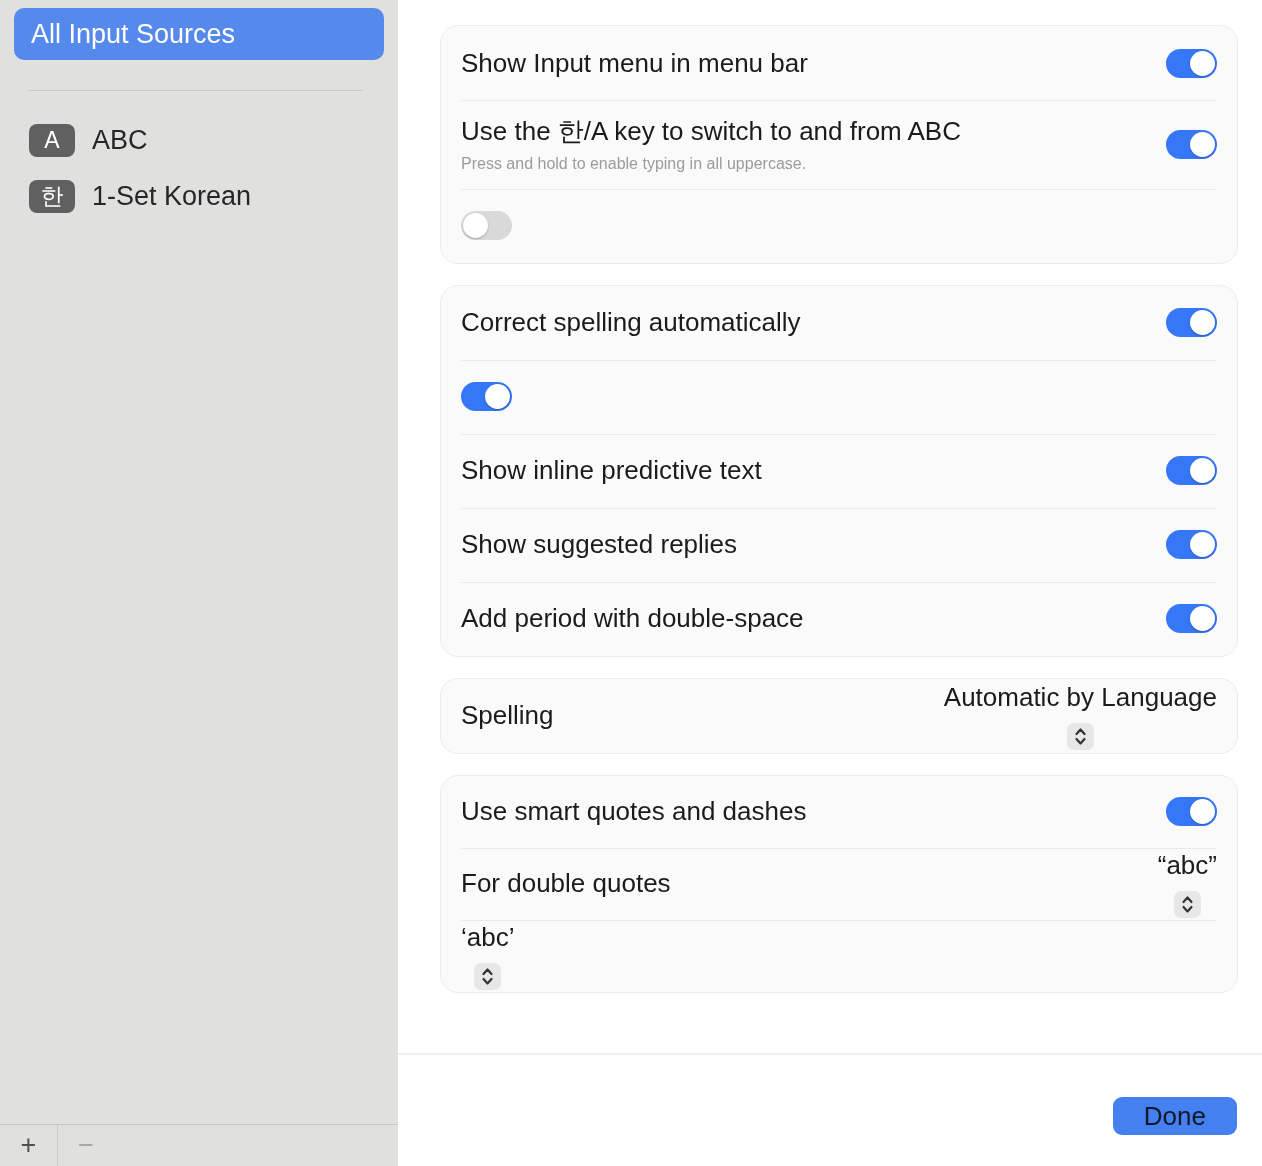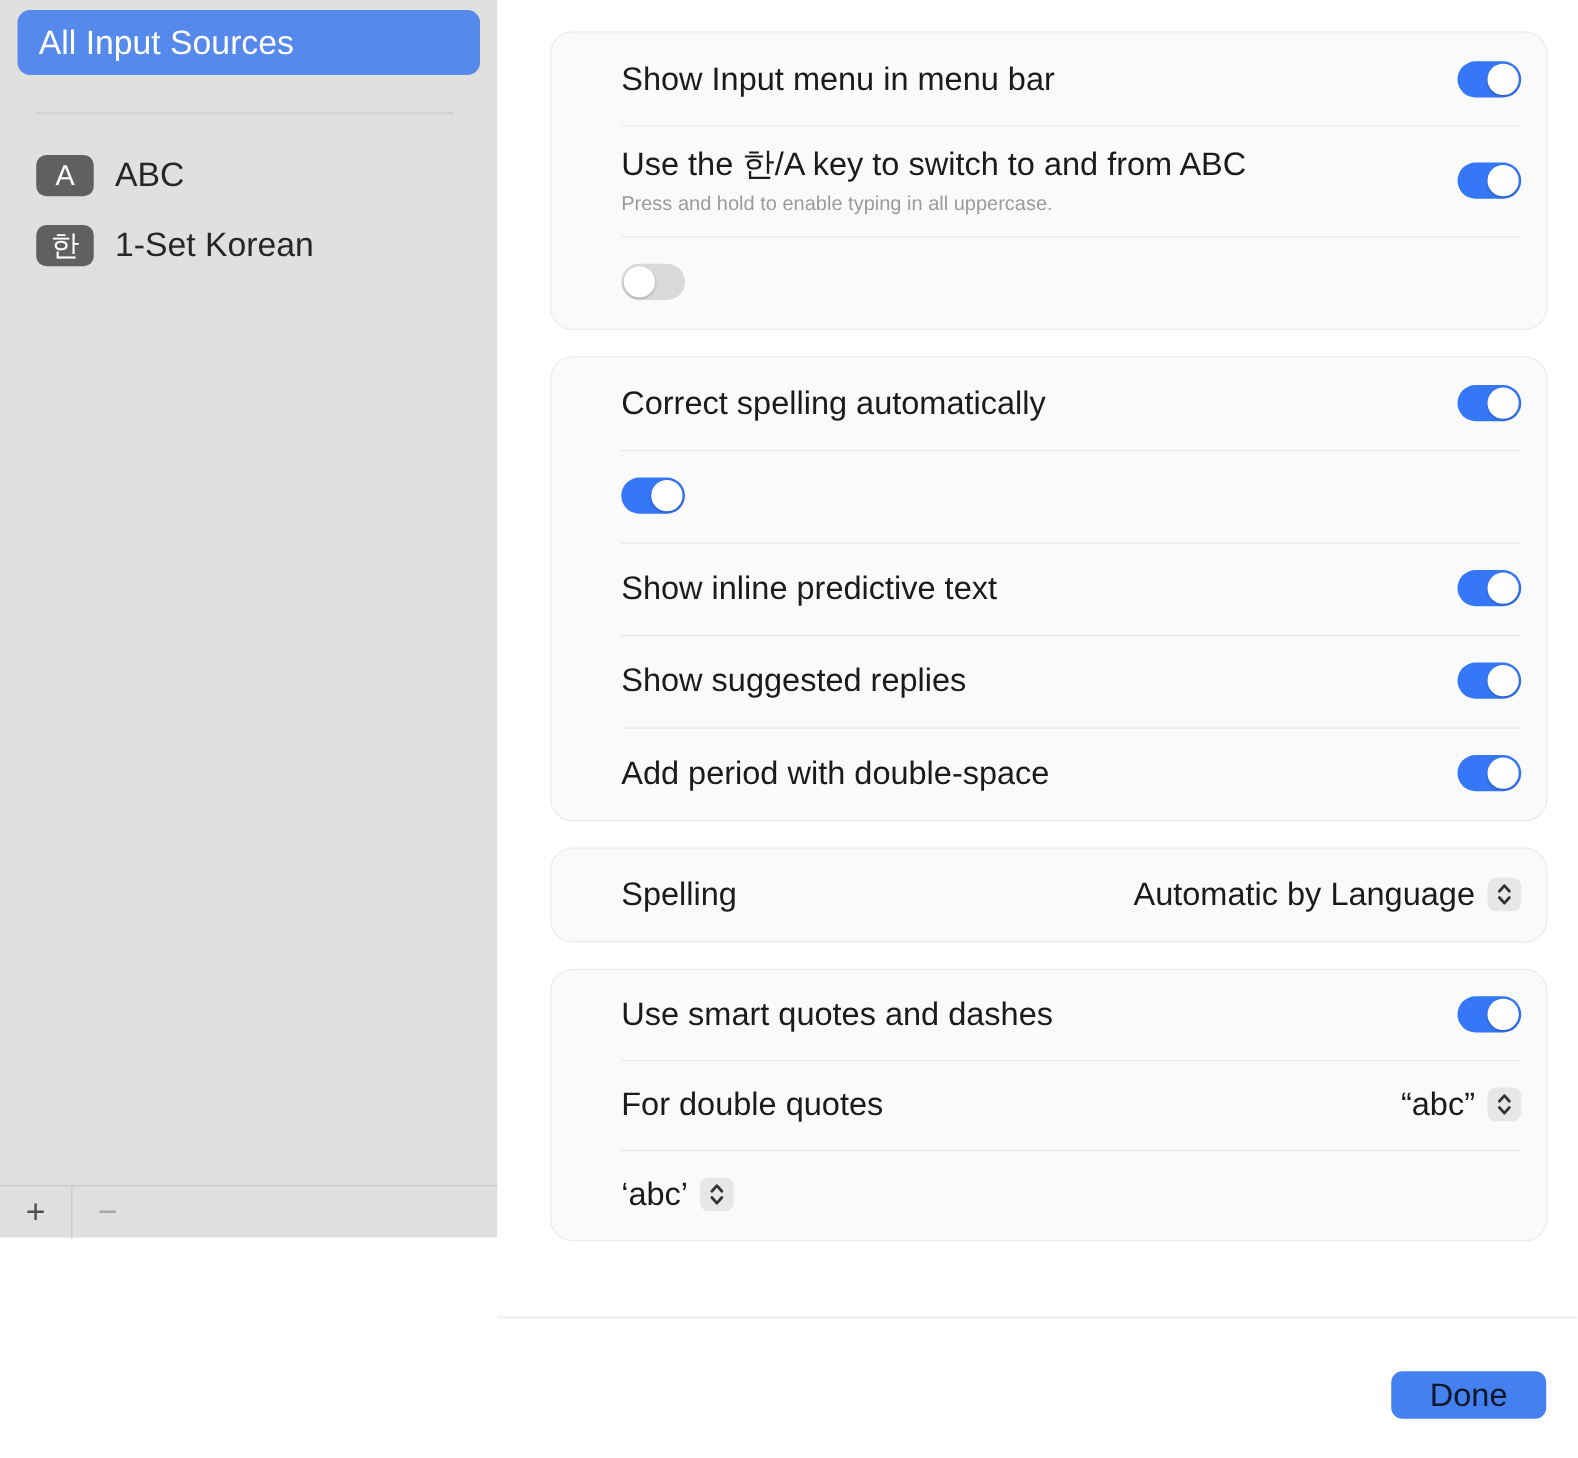--- a/index.html
+++ b/index.html
@@ -9,21 +9,21 @@
     background:#ffffff;
     display:flex;
     overflow:hidden;
     color:#1b1b1d;
   }
 
   
   .sidebar {
     width:398px; flex-shrink:0; position:relative;
     background:#e0e0df;
-    height:990px;
+    height:1166px;
   }
   .selected-row {
     margin:8px 14px 0 14px;
     height:52px;
     background:#5689ec;
     border-radius:10px;
     display:flex; align-items:center;
     padding:0 17px;
     color:#ffffff;
     font-size:27px;
@@ -70,21 +70,20 @@
     flex:1; position:relative;
     background:#ffffff;
     padding:25px 24px 0 42px;
     height:1166px;
   }
   .card {
     background:#fafafa;
     border:1px solid #ececec;
     border-radius:18px;
     margin-bottom:21px;
-    padding-left:36px;
   }
   .row {
     display:flex; align-items:center;
     min-height:74px;
     padding:0 20px;
     position:relative;
   }
   .row.short { min-height:72px; }
   .row + .row::before {
     content:""; position:absolute; top:0; left:20px; right:20px;
@@ -106,20 +105,21 @@
     width:25px; height:25px; border-radius:50%;
     background:#ffffff;
     box-shadow:0 1px 2px rgba(0,0,0,0.25);
   }
   .toggle.on .knob { left:24px; }
 
   
   .select-control {
     display:flex; align-items:center; gap:10px;
     cursor:default;
+    flex-direction:column;
   }
   .select-value { font-size:26px; color:#1b1b1d; white-space:nowrap; }
   .stepper {
     width:27px; height:27px;
     background:#e7e7e7;
     border-radius:7px;
     display:flex; align-items:center; justify-content:center;
     flex-shrink:0;
   }
 

